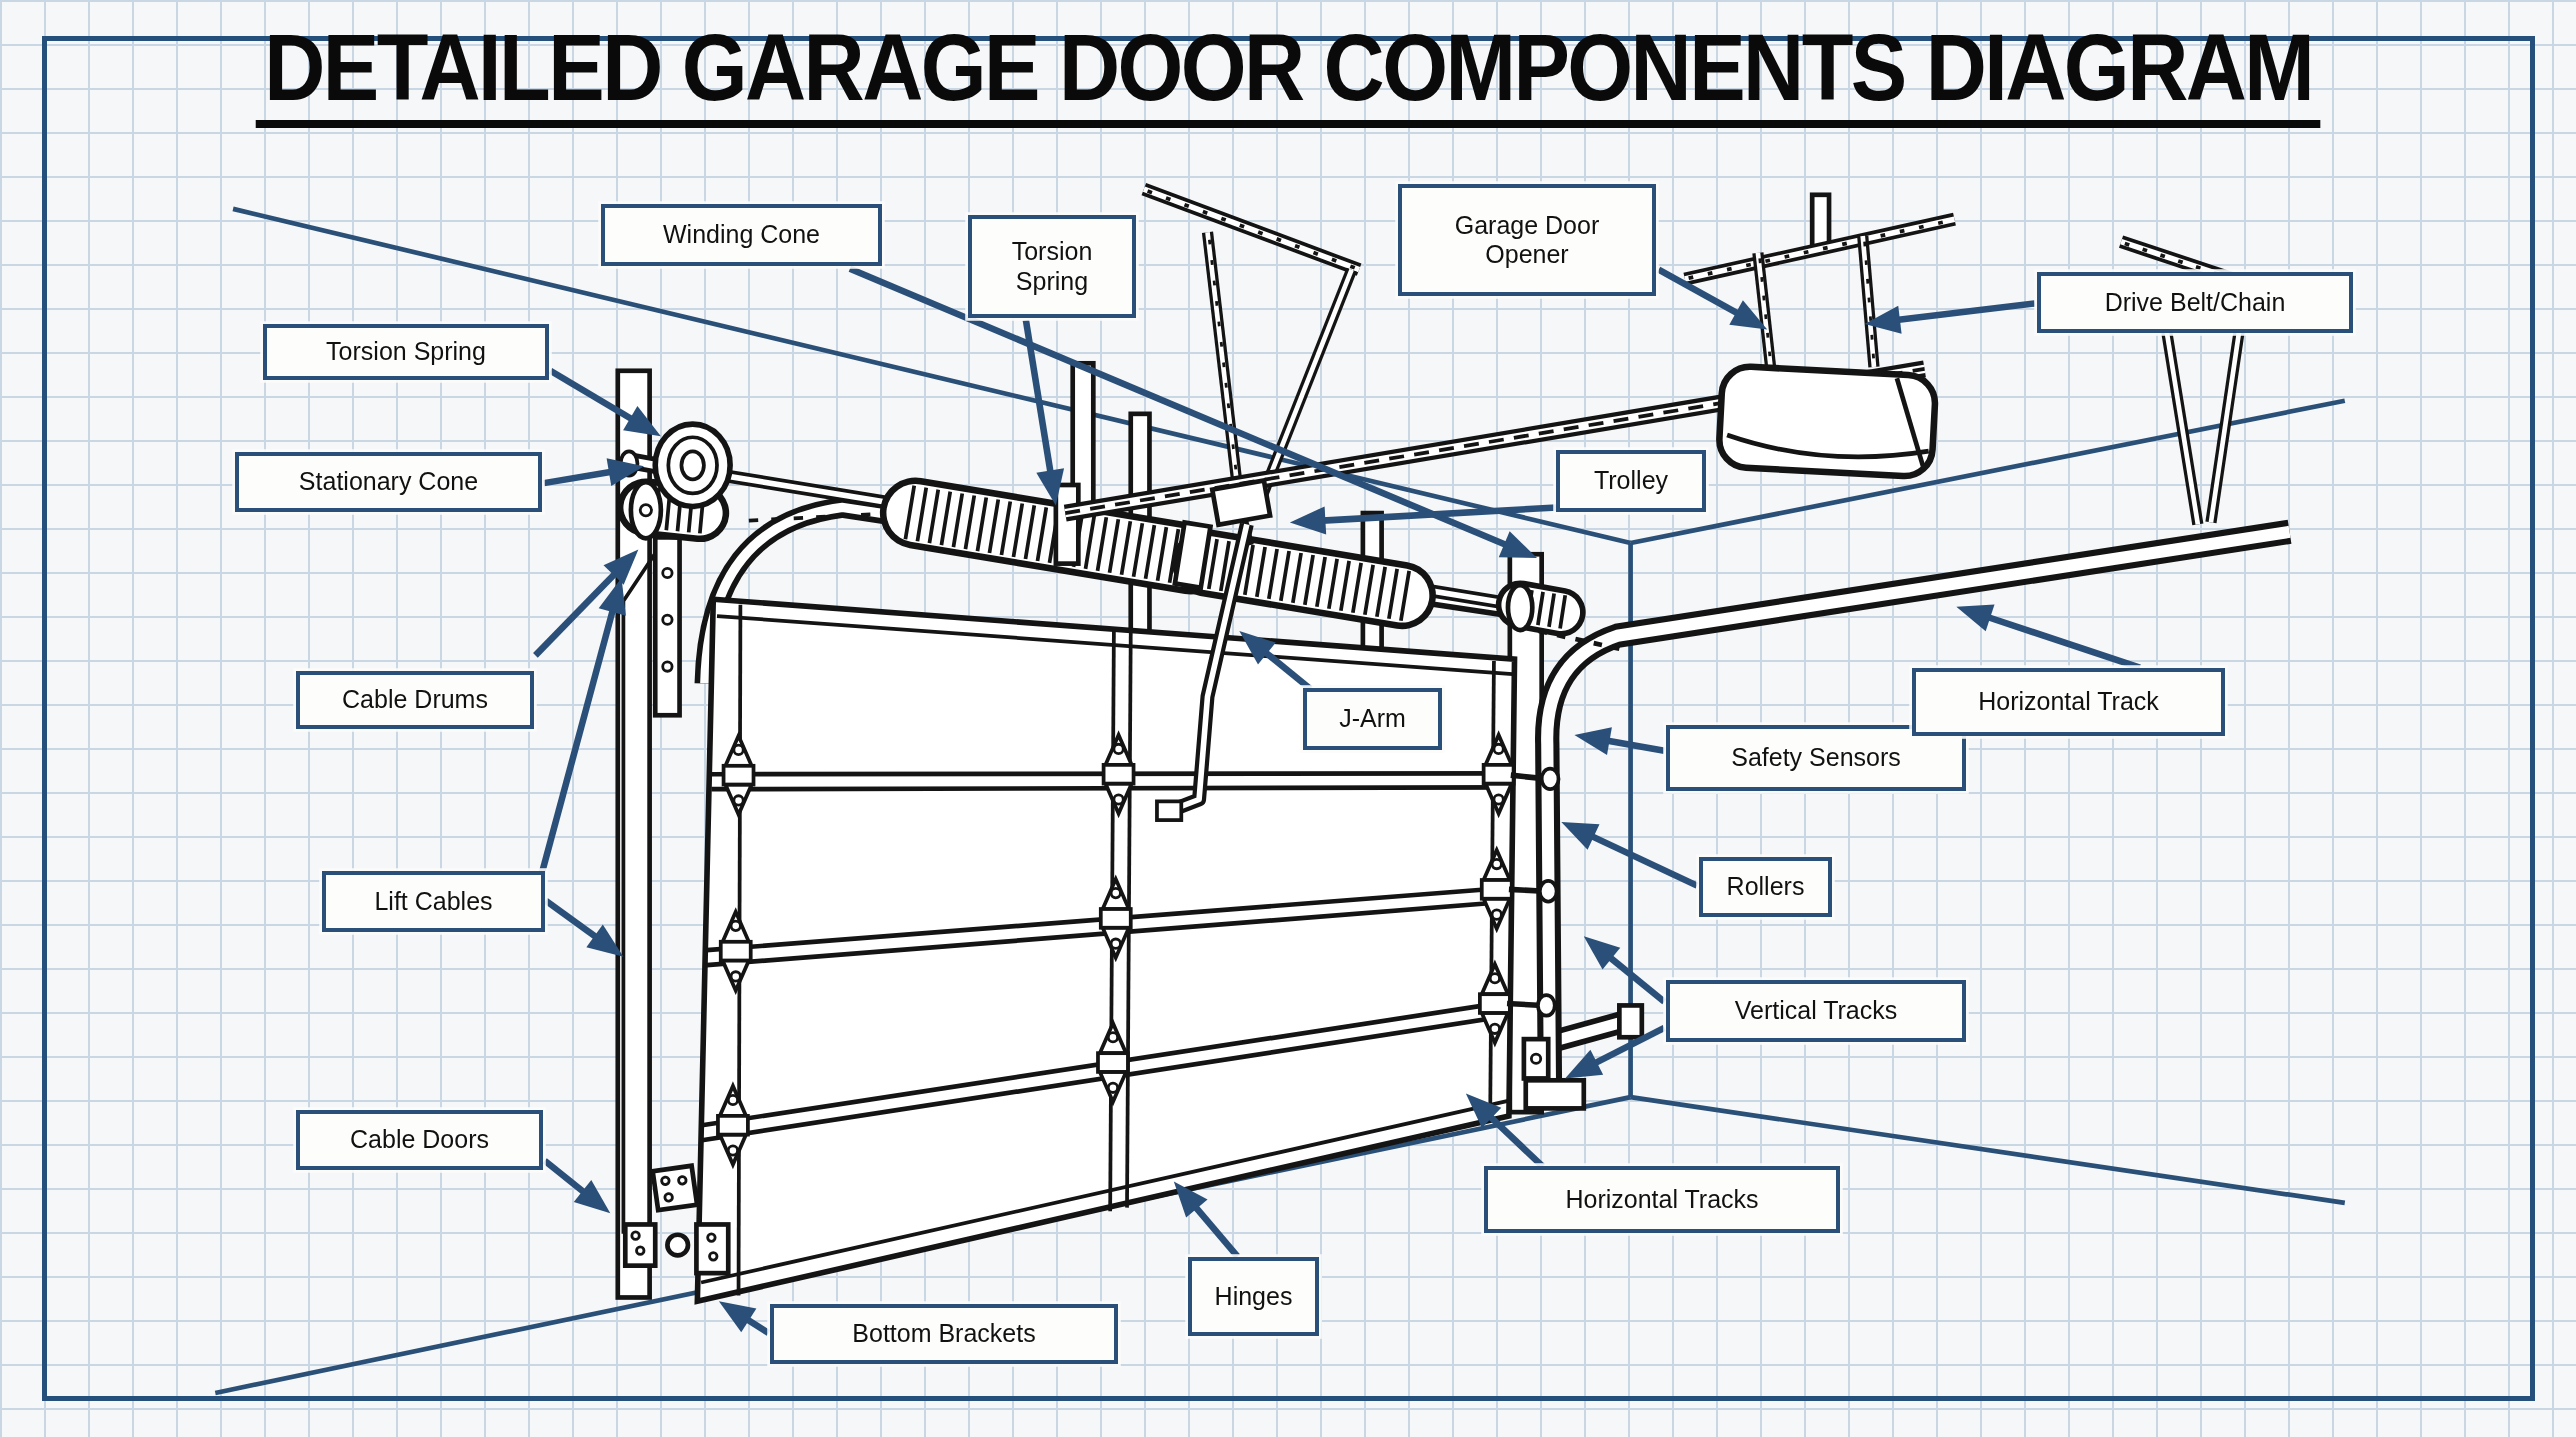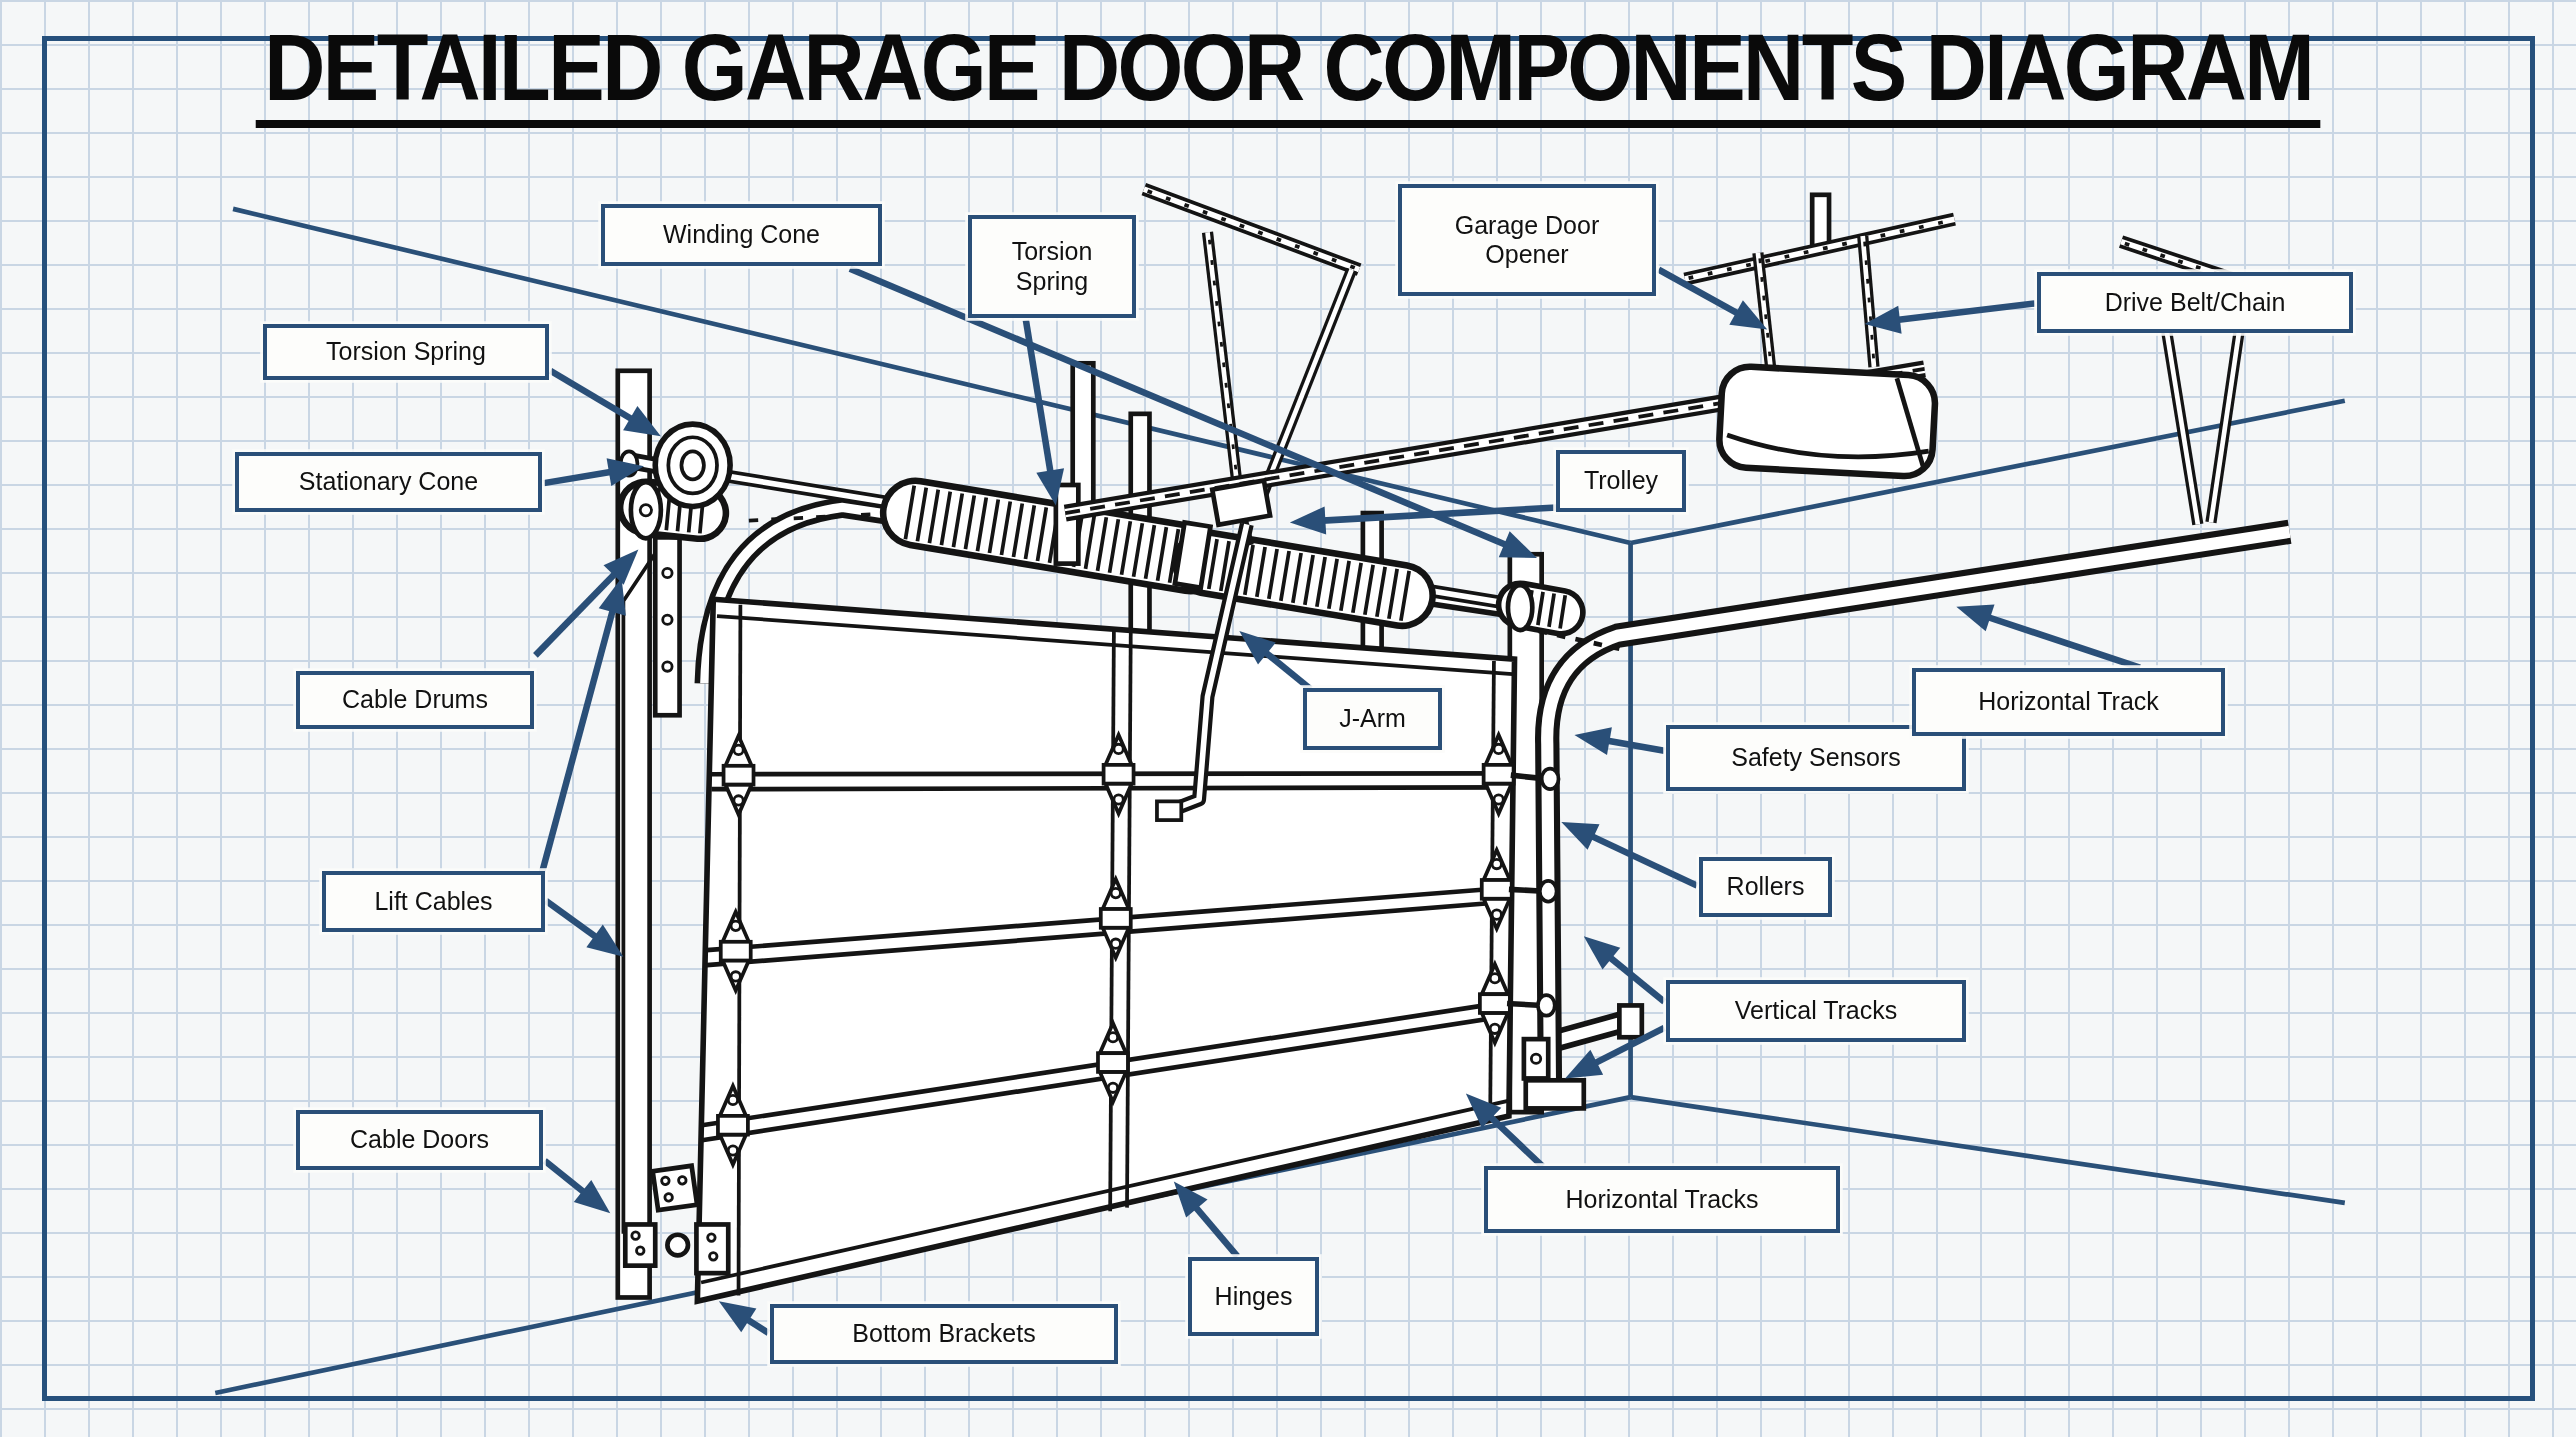--- a/index.html
+++ b/index.html
@@ -345,21 +345,21 @@
 <div id="labels-layer">
     <div class="label" style="left: 601px; top: 204px; width: 281px; height: 62px;">Winding Cone</div>
     <div class="label" style="left: 940px; top: 215px; width: 168px; height: 103px; margin-left: 28px;">Torsion
 Spring</div>
     <div class="label" style="left: 1398px; top: 184px; width: 258px; height: 112px;">Garage Door
 Opener</div>
     <div class="label" style="left: 2037px; top: 272px; width: 316px; height: 61px;">Drive Belt/Chain</div>
     <div class="label" style="left: 263px; top: 324px; width: 286px; height: 56px;">Torsion Spring</div>
     <div class="label" style="left: 235px; top: 452px; width: 307px; height: 60px;">Stationary Cone</div>
     <div class="label" style="left: 296px; top: 671px; width: 238px; height: 58px;">Cable Drums</div>
-    <div class="label" style="left: 1556px; top: 450px; width: 130px; height: 62px;">Trolley</div>
+    <div class="label" style="left: 1556px; top: 450px; width: 150px; height: 62px;">Trolley</div>
     <div class="label" style="left: 1303px; top: 688px; width: 139px; height: 62px;">J-Arm</div>
     <div class="label" style="left: 1666px; top: 725px; width: 300px; height: 66px;">Safety Sensors</div>
     <div class="label" style="left: 1912px; top: 668px; width: 313px; height: 68px;">Horizontal Track</div>
     <div class="label" style="left: 322px; top: 871px; width: 223px; height: 61px;">Lift Cables</div>
     <div class="label" style="left: 1699px; top: 857px; width: 133px; height: 60px;">Rollers</div>
     <div class="label" style="left: 1666px; top: 980px; width: 300px; height: 62px;">Vertical Tracks</div>
     <div class="label" style="left: 296px; top: 1110px; width: 247px; height: 60px;">Cable Doors</div>
     <div class="label" style="left: 1484px; top: 1166px; width: 356px; height: 67px;">Horizontal Tracks</div>
     <div class="label" style="left: 1188px; top: 1257px; width: 131px; height: 79px; text-align: center;">Hinges</div>
     <div class="label" style="left: 770px; top: 1304px; width: 348px; height: 60px;">Bottom Brackets</div>

